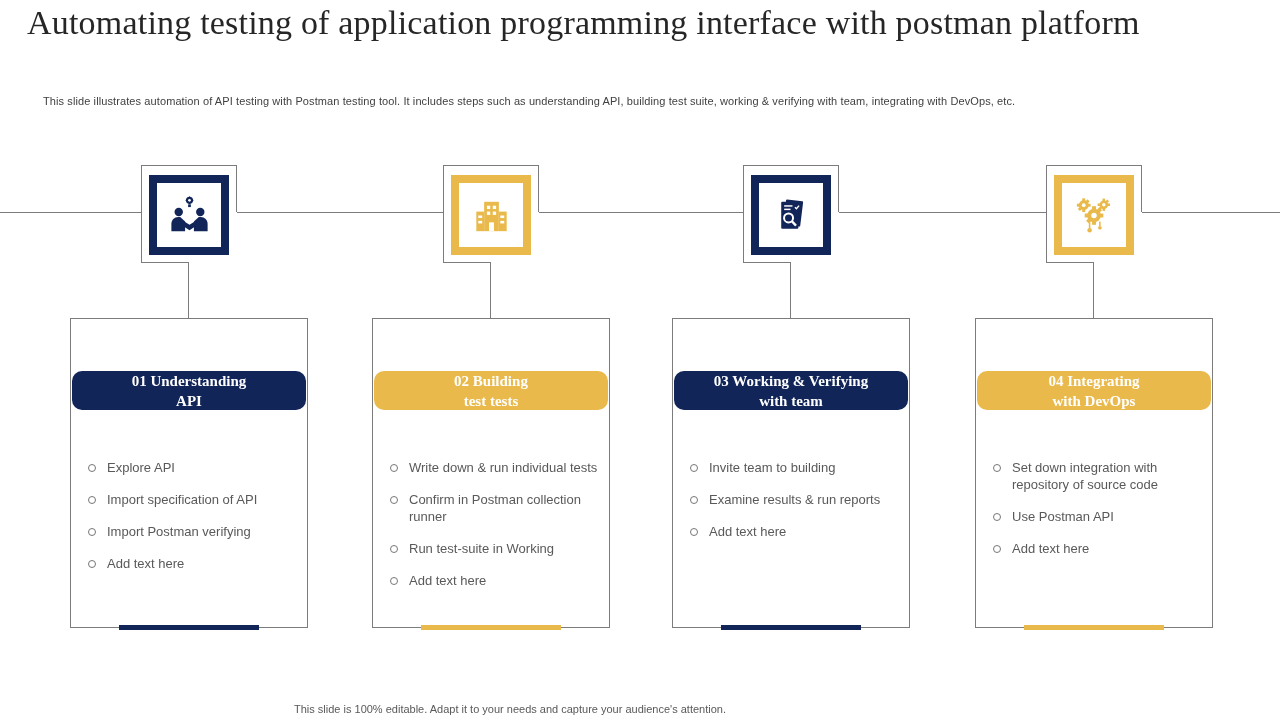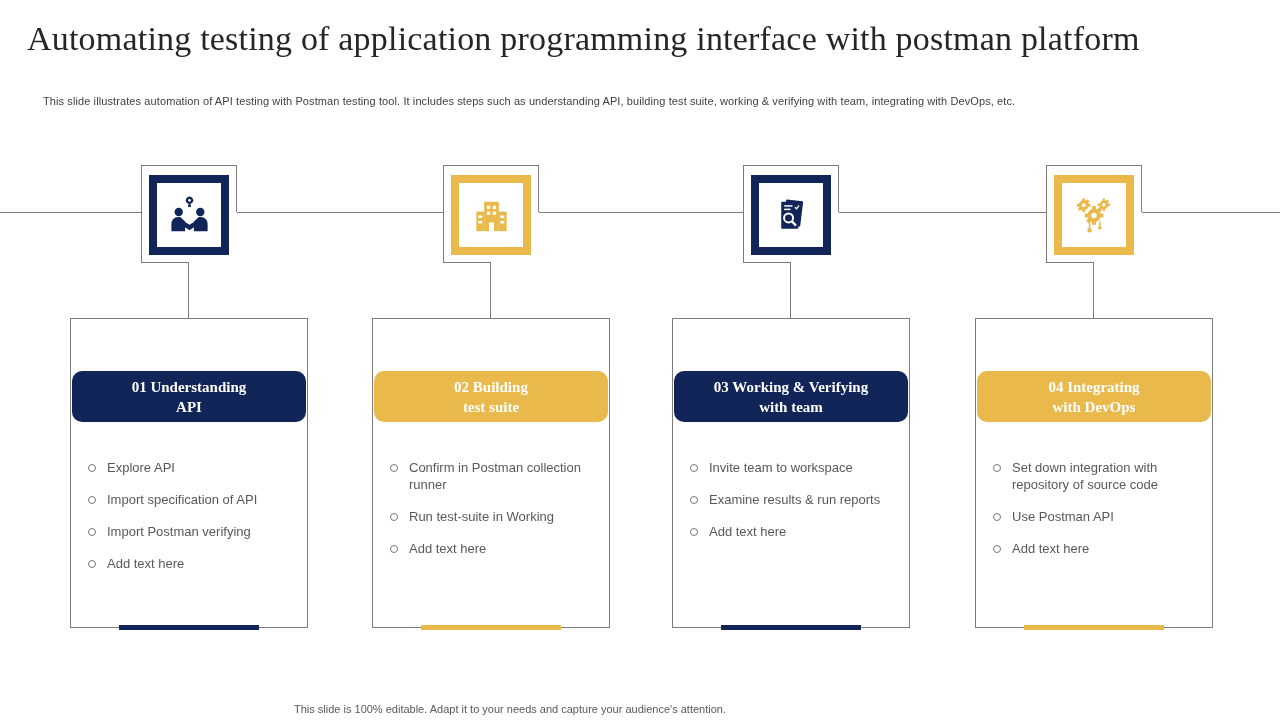--- a/index.html
+++ b/index.html
@@ -1,18 +1,18 @@
 <!DOCTYPE html>
 <html style="--navy: #112558; --gold: #E9BA4B; --line_gray: #7C7C7C; --text_gray: #595959;"><head>
 <meta charset="utf-8">
 <style>
   html,body{margin:0;padding:0;background:#ffffff;}
   .stage{position:relative;width:1280px;height:720px;background:#fff;overflow:hidden;
          font-family:"Liberation Sans",sans-serif;}
-  .title{position:absolute;left:27px;top:20px;width:1180px;margin:0;
+  .title{position:absolute;left:27px;top:4px;width:1180px;margin:0;
          font-family:"Liberation Serif",serif;font-weight:400;font-size:34px;
          color:#262626;letter-spacing:.2px;white-space:nowrap;}
   .subtitle{position:absolute;left:27px;top:79px;width:1100px;margin:16px;
             font-size:11px;color:#3f3f3f;letter-spacing:.1px;}
   .hline{position:absolute;left:0;top:212px;width:1280px;height:1px;background:var(--line_gray);}
 
   .col{position:absolute;top:165px;width:238px;height:470px;}
   .accent-navy{--accent:var(--navy);}
   .accent-gold{--accent:var(--gold);}
 
@@ -24,21 +24,21 @@
   .ln-bottom{left:0;bottom:0;width:50%;height:1px;}
 
   .inner-box{position:absolute;left:79px;top:10px;width:80px;height:80px;box-sizing:border-box;
              border:8px solid var(--accent);background:#fff;display:flex;align-items:center;justify-content:center;}
   .inner-box svg{width:47px;height:47px;display:block;}
 
   .connector{position:absolute;left:118px;top:98px;width:1px;height:55px;background:var(--line_gray);}
 
   .card{position:absolute;left:0;top:153px;width:238px;height:310px;box-sizing:border-box;
         border:1px solid var(--line_gray);background:#fff;}
-  .pill{position:absolute;left:1px;right:1px;top:52px;height:51px;border-radius:10px;
+  .pill{position:absolute;left:1px;right:1px;top:52px;height:39px;border-radius:10px;
         background:var(--accent);color:#fff;display:flex;flex-direction:column;
         align-items:center;justify-content:center;text-align:center;
         font-family:"Liberation Serif",serif;font-weight:700;font-size:15px;line-height:20px;}
   .bullets{position:absolute;left:14px;right:2px;top:140px;margin:0;padding:0;list-style:none;}
   .bullets li{position:relative;padding-left:22px;margin-bottom:15px;
               font-size:13px;line-height:17px;color:var(--text_gray);}
   .bullets li::before{content:"";position:absolute;left:3px;top:5px;width:6px;height:6px;
               border:1px solid #777;border-radius:50%;background:#fff;}
   .accent-bar{position:absolute;left:50%;bottom:-3px;transform:translateX(-50%);
               width:140px;height:5px;background:var(--accent);}
@@ -118,23 +118,24 @@
           <rect x="10.5" y="29.5" width="4" height="2.6"></rect>
           <rect x="33" y="24" width="4" height="2.6"></rect>
           <rect x="33" y="29.5" width="4" height="2.6"></rect>
         </g>
       </svg>
     </div>
     <div class="connector"></div>
     <div class="card">
       <div class="pill">
         <span>02 Building</span>
-        <span>test suite</span>
-      </div>
-      <ul class="bullets">
+        <span>test tests</span>
+      </div>
+      <ul class="bullets">
+        <li>Write down &amp; run individual tests</li>
         <li>Confirm in Postman collection runner</li>
         <li>Run test-suite in Working</li>
         <li>Add text here</li>
       </ul>
       <div class="accent-bar"></div>
     </div>
   </div>
 
   <div class="col accent-navy" style="left:672px">
     <div class="outer-box">
@@ -158,21 +159,21 @@
         <line x1="24.3" y1="29.8" x2="28.6" y2="34.3" stroke="#fff" stroke-width="2.4"></line>
       </svg>
     </div>
     <div class="connector"></div>
     <div class="card">
       <div class="pill">
         <span>03 Working &amp; Verifying</span>
         <span>with team</span>
       </div>
       <ul class="bullets">
-        <li>Invite team to workspace</li>
+        <li>Invite team to building</li>
         <li>Examine results &amp; run reports</li>
         <li>Add text here</li>
       </ul>
       <div class="accent-bar"></div>
     </div>
   </div>
 
   <div class="col accent-gold" style="left:975px">
     <div class="outer-box">
       <div class="ln ln-top"></div>

